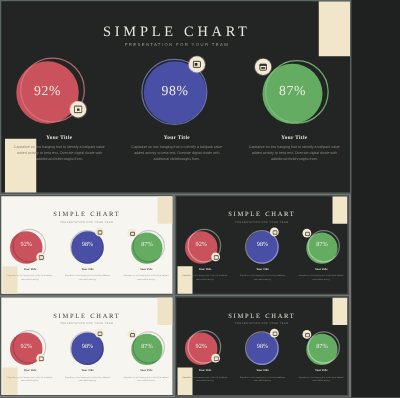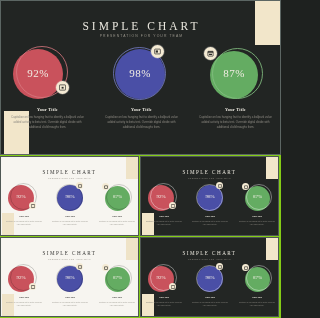--- a/index.html
+++ b/index.html
@@ -2,21 +2,21 @@
 <html><head>
 <meta charset="utf-8">
 <style>
   * { margin:0; padding:0; box-sizing:border-box; }
   body {
     width:281px; height:318px;
     background:#1e211f;
     font-family:"Liberation Sans", sans-serif;
     overflow:hidden;
   }
-  .page { position:relative; width:281px; height:318px; background:#84cc16; }
+  .page { position:relative; width:281px; height:318px; background:#737373; }
 
   
   .main-slide {
     position:absolute; left:0; top:0; width:281px; height:155px;
     background:#222523; overflow:hidden;
     border:1px solid #5c6663;
   }
   .slide-title {
     position:absolute; left:0; top:19px; width:281px; text-align:center;
     color:#e9e6dd; font-size:11.5px; letter-spacing:3px; font-weight:400;

